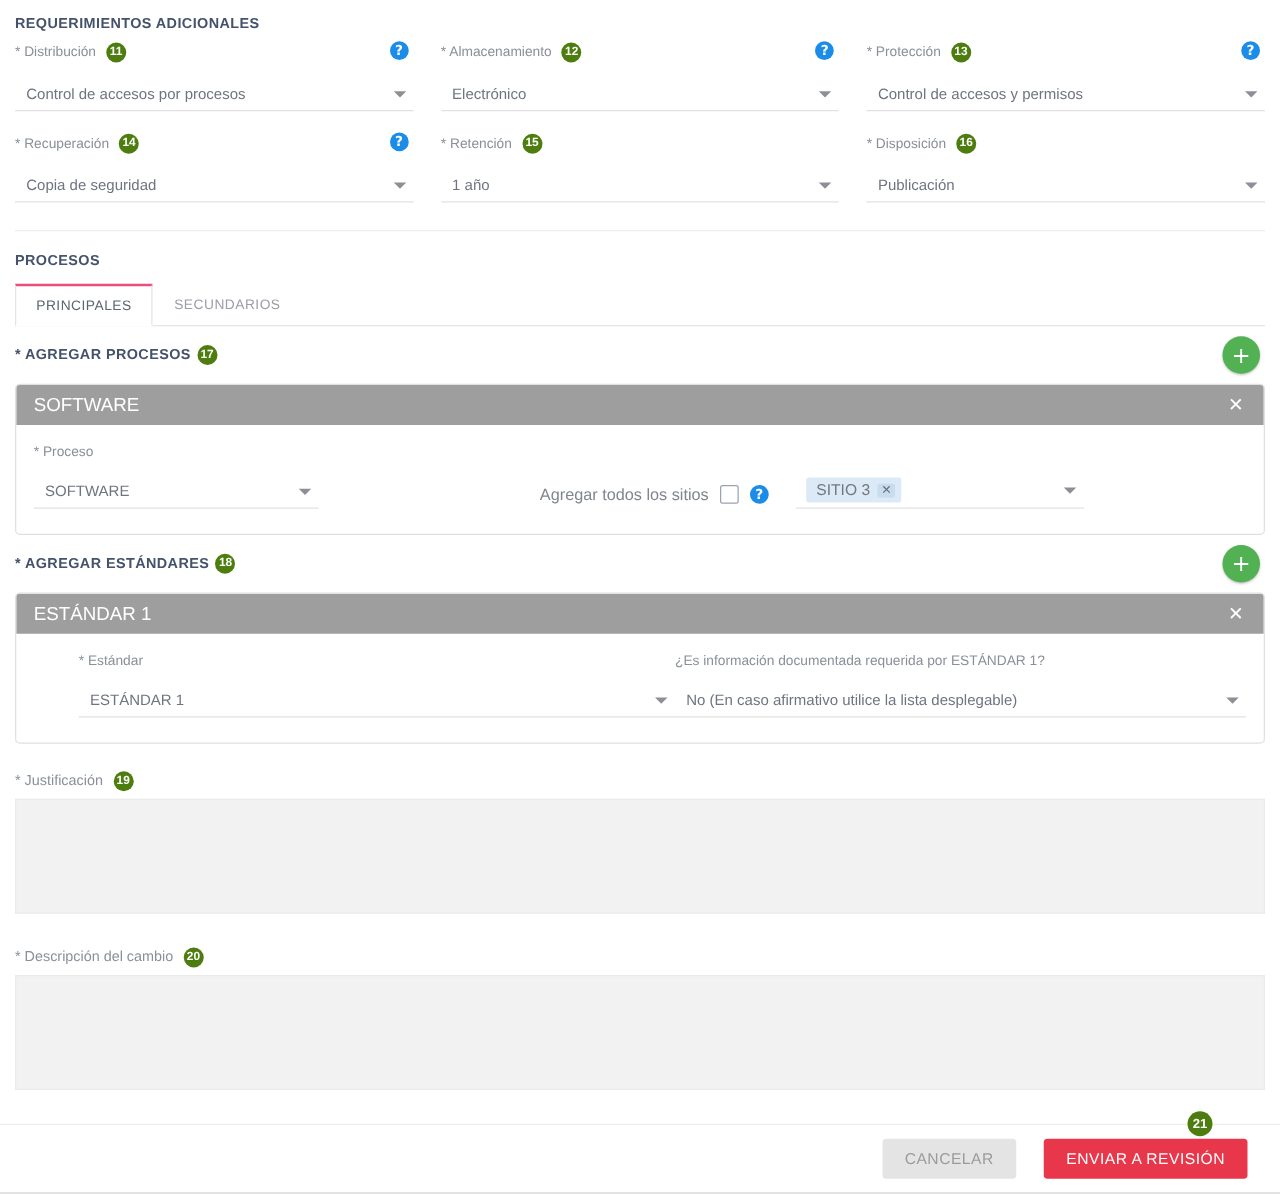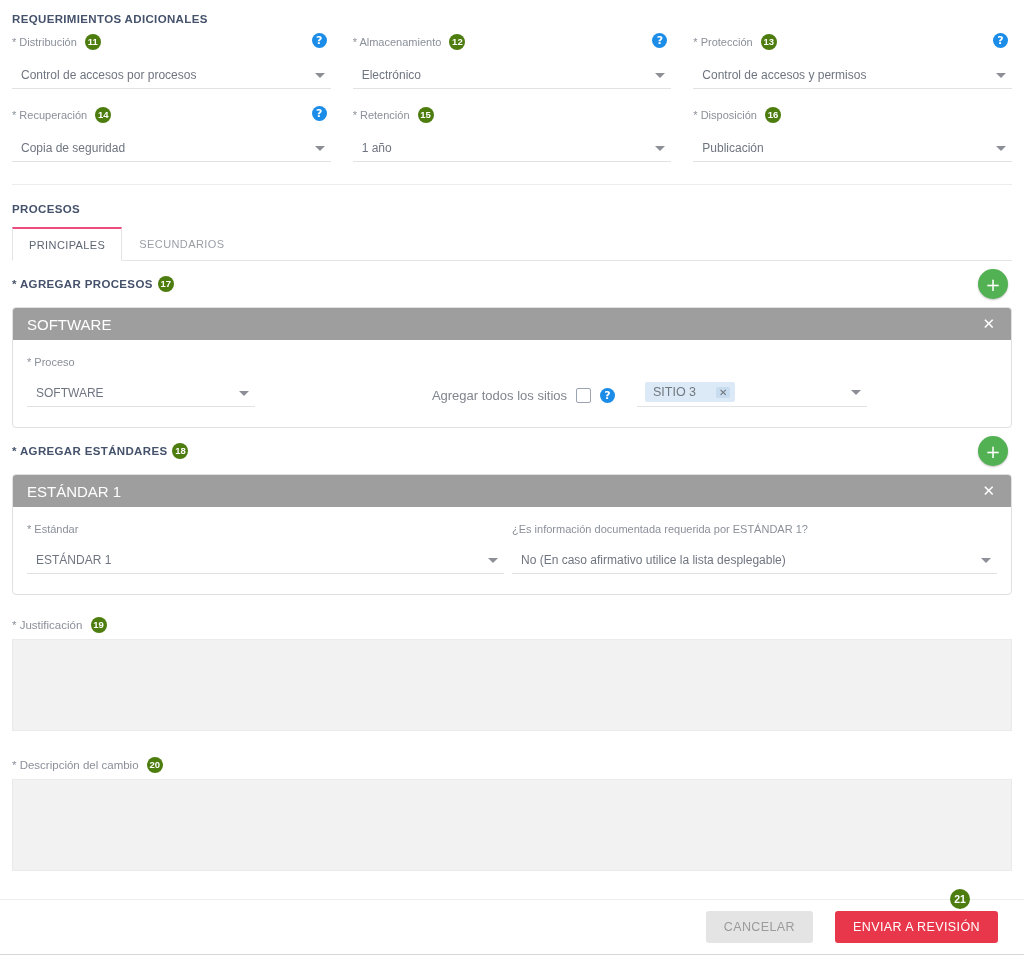--- a/index.html
+++ b/index.html
@@ -210,21 +210,21 @@
   .checkbox {
     width: 15px; height: 15px;
     border: 1px solid #9aa3b0;
     border-radius: 2px;
     background: #fff;
     cursor: pointer;
   }
   .chip {
     display: inline-flex;
     align-items: center;
-    gap: 20px;
+    gap: 6px;
     background: #dce9f6;
     color: #72787f;
     font-size: 12.5px;
     padding: 3px 5px 3px 8px;
     margin-left: 8px;
     border-radius: 2px;
   }
   .chip-x {
     background: #c8dcef;
     color: #6b7077;
@@ -232,20 +232,21 @@
     padding: 0 3px;
     border-radius: 2px;
     cursor: pointer;
     font-family: "DejaVu Sans", sans-serif;
   }
 
   
   .std-row {
     display: grid;
     grid-template-columns: 1fr 1fr;
+    margin-left: 36px;
   }
 
   
   .ta-label {
     font-size: 11.5px;
     color: #8a8f99;
     margin: 22px 0 6px 0;
   }
   .textarea {
     width: 100%;

